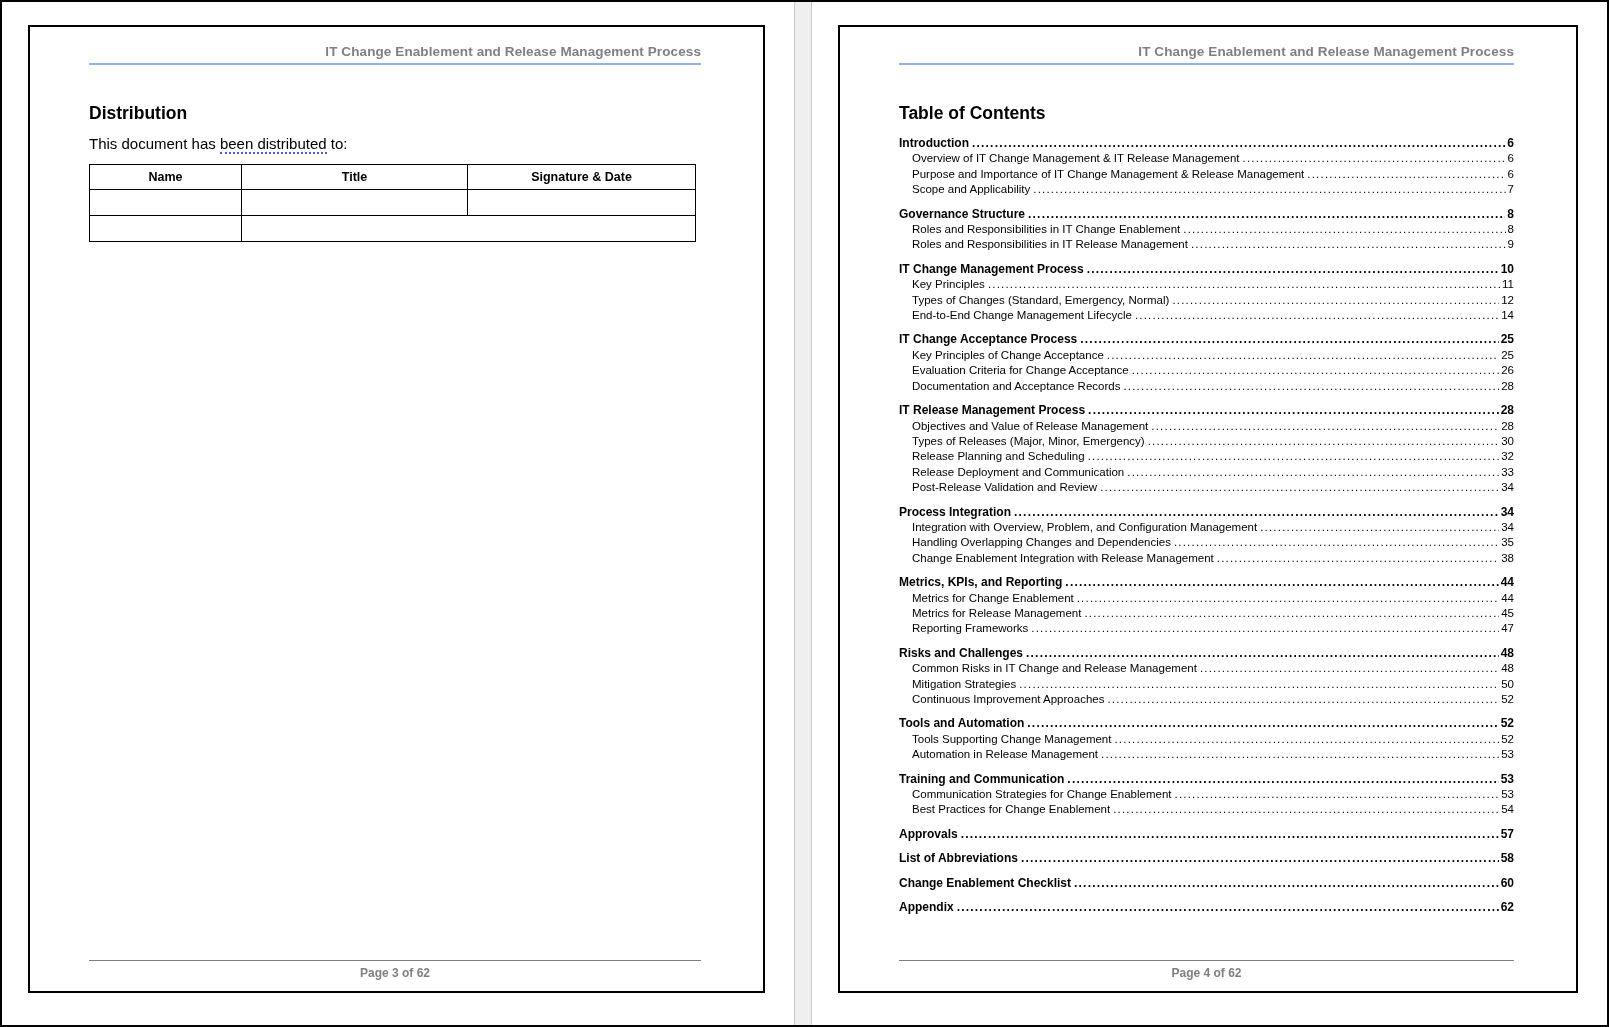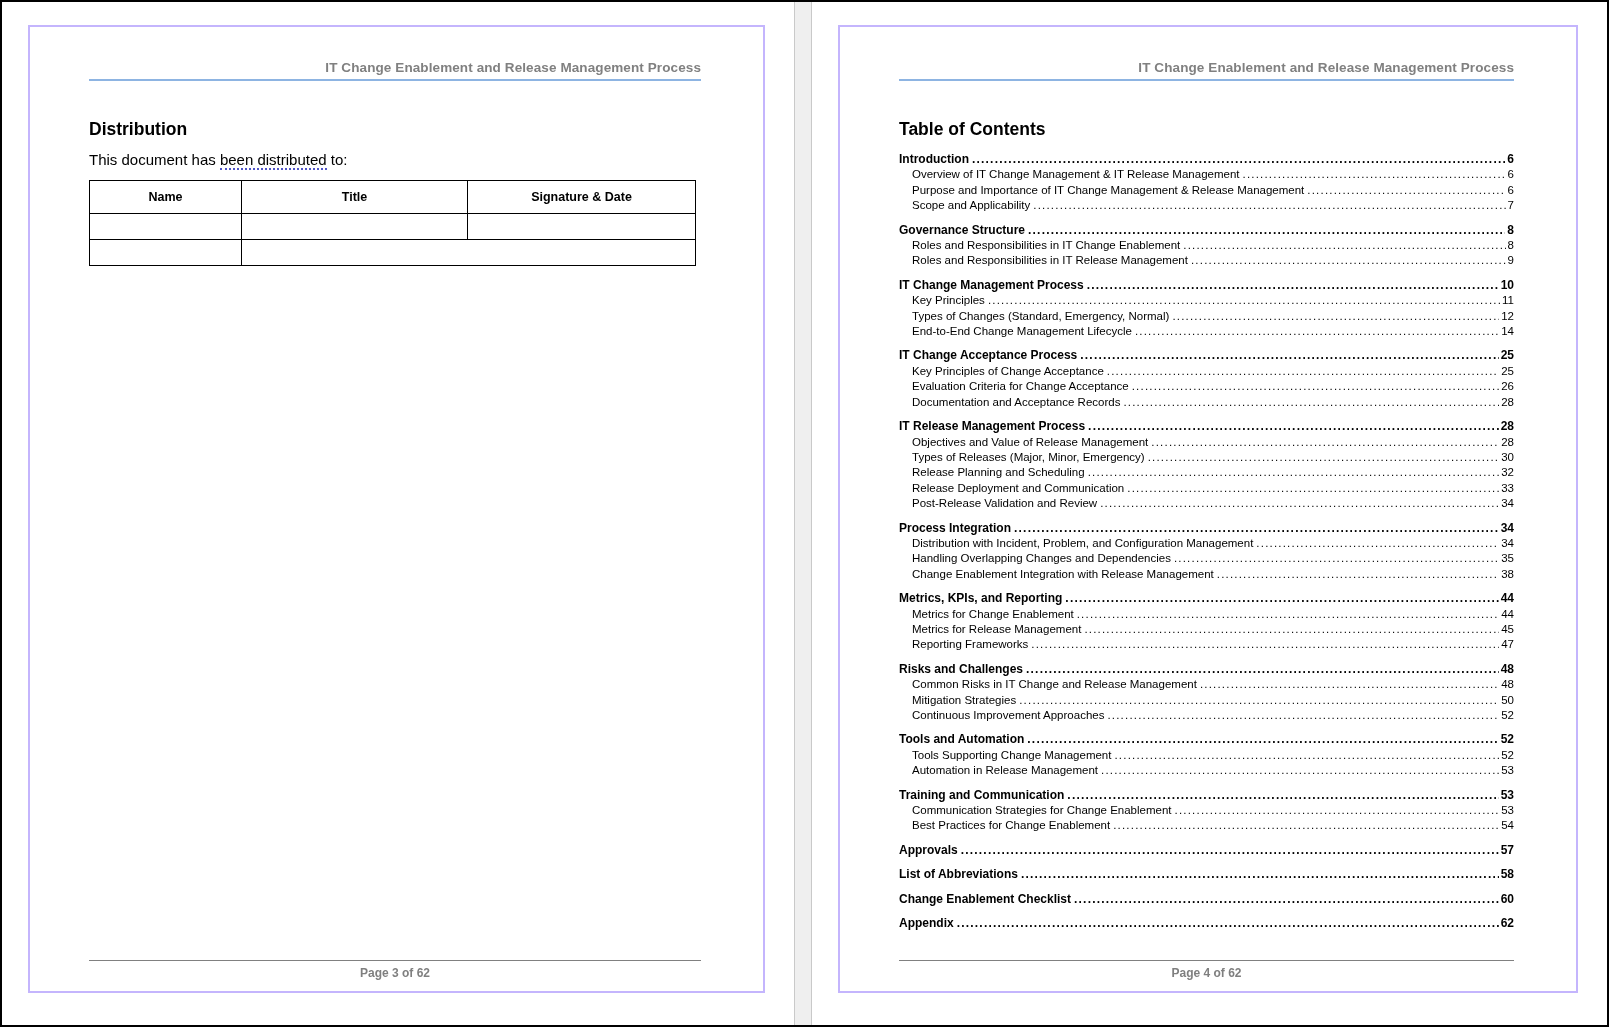--- a/index.html
+++ b/index.html
@@ -20,24 +20,24 @@
   .page-gap {
     width: 18px; height: 100%;
     background: #efefef;
     border-left: 1px solid #c9c9c9;
     border-right: 1px solid #c9c9c9;
   }
 
   .page-frame {
     position: absolute;
     left: 26px; right: 29px; top: 23px; bottom: 32px;
-    border: 2px solid #c4b5fd;
+    border: 2px solid #000000;
     display: flex;
     flex-direction: column;
-    padding: 16px 62px 0 59px;
+    padding: 0 62px 0 59px;
   }
 
   .page-header {
     margin-top: 17px;
     border-bottom: 2px solid #8db4e2;
     padding-bottom: 4px;
     text-align: right;
     font-weight: bold;
     font-size: 13.5px;
     color: #808080;
@@ -81,21 +81,21 @@
     width: 606px;
     table-layout: fixed;
   }
   .dist-table th, .dist-table td {
     border: 1px solid #000000;
     font-size: 12.5px;
   }
   .dist-table th {
     font-weight: bold;
     text-align: center;
-    height: 33px;
+    height: 25px;
     color: #000000;
   }
   .dist-table td { height: 26px; }
   .col-name { width: 152px; }
   .col-title { width: 226px; }
   .col-sig  { width: 228px; }
 
   
   .toc { margin-top: 12px; }
   .toc-row {
@@ -288,21 +288,21 @@
               <span class="toc-label">Post-Release Validation and Review</span>
               <span class="toc-leader"></span>
               <span class="toc-page">34</span>
             </div>
             <div class="toc-row l1">
               <span class="toc-label">Process Integration</span>
               <span class="toc-leader"></span>
               <span class="toc-page">34</span>
             </div>
             <div class="toc-row l2">
-              <span class="toc-label">Distribution with Incident, Problem, and Configuration Management</span>
+              <span class="toc-label">Integration with Overview, Problem, and Configuration Management</span>
               <span class="toc-leader"></span>
               <span class="toc-page">34</span>
             </div>
             <div class="toc-row l2">
               <span class="toc-label">Handling Overlapping Changes and Dependencies</span>
               <span class="toc-leader"></span>
               <span class="toc-page">35</span>
             </div>
             <div class="toc-row l2">
               <span class="toc-label">Change Enablement Integration with Release Management</span>

